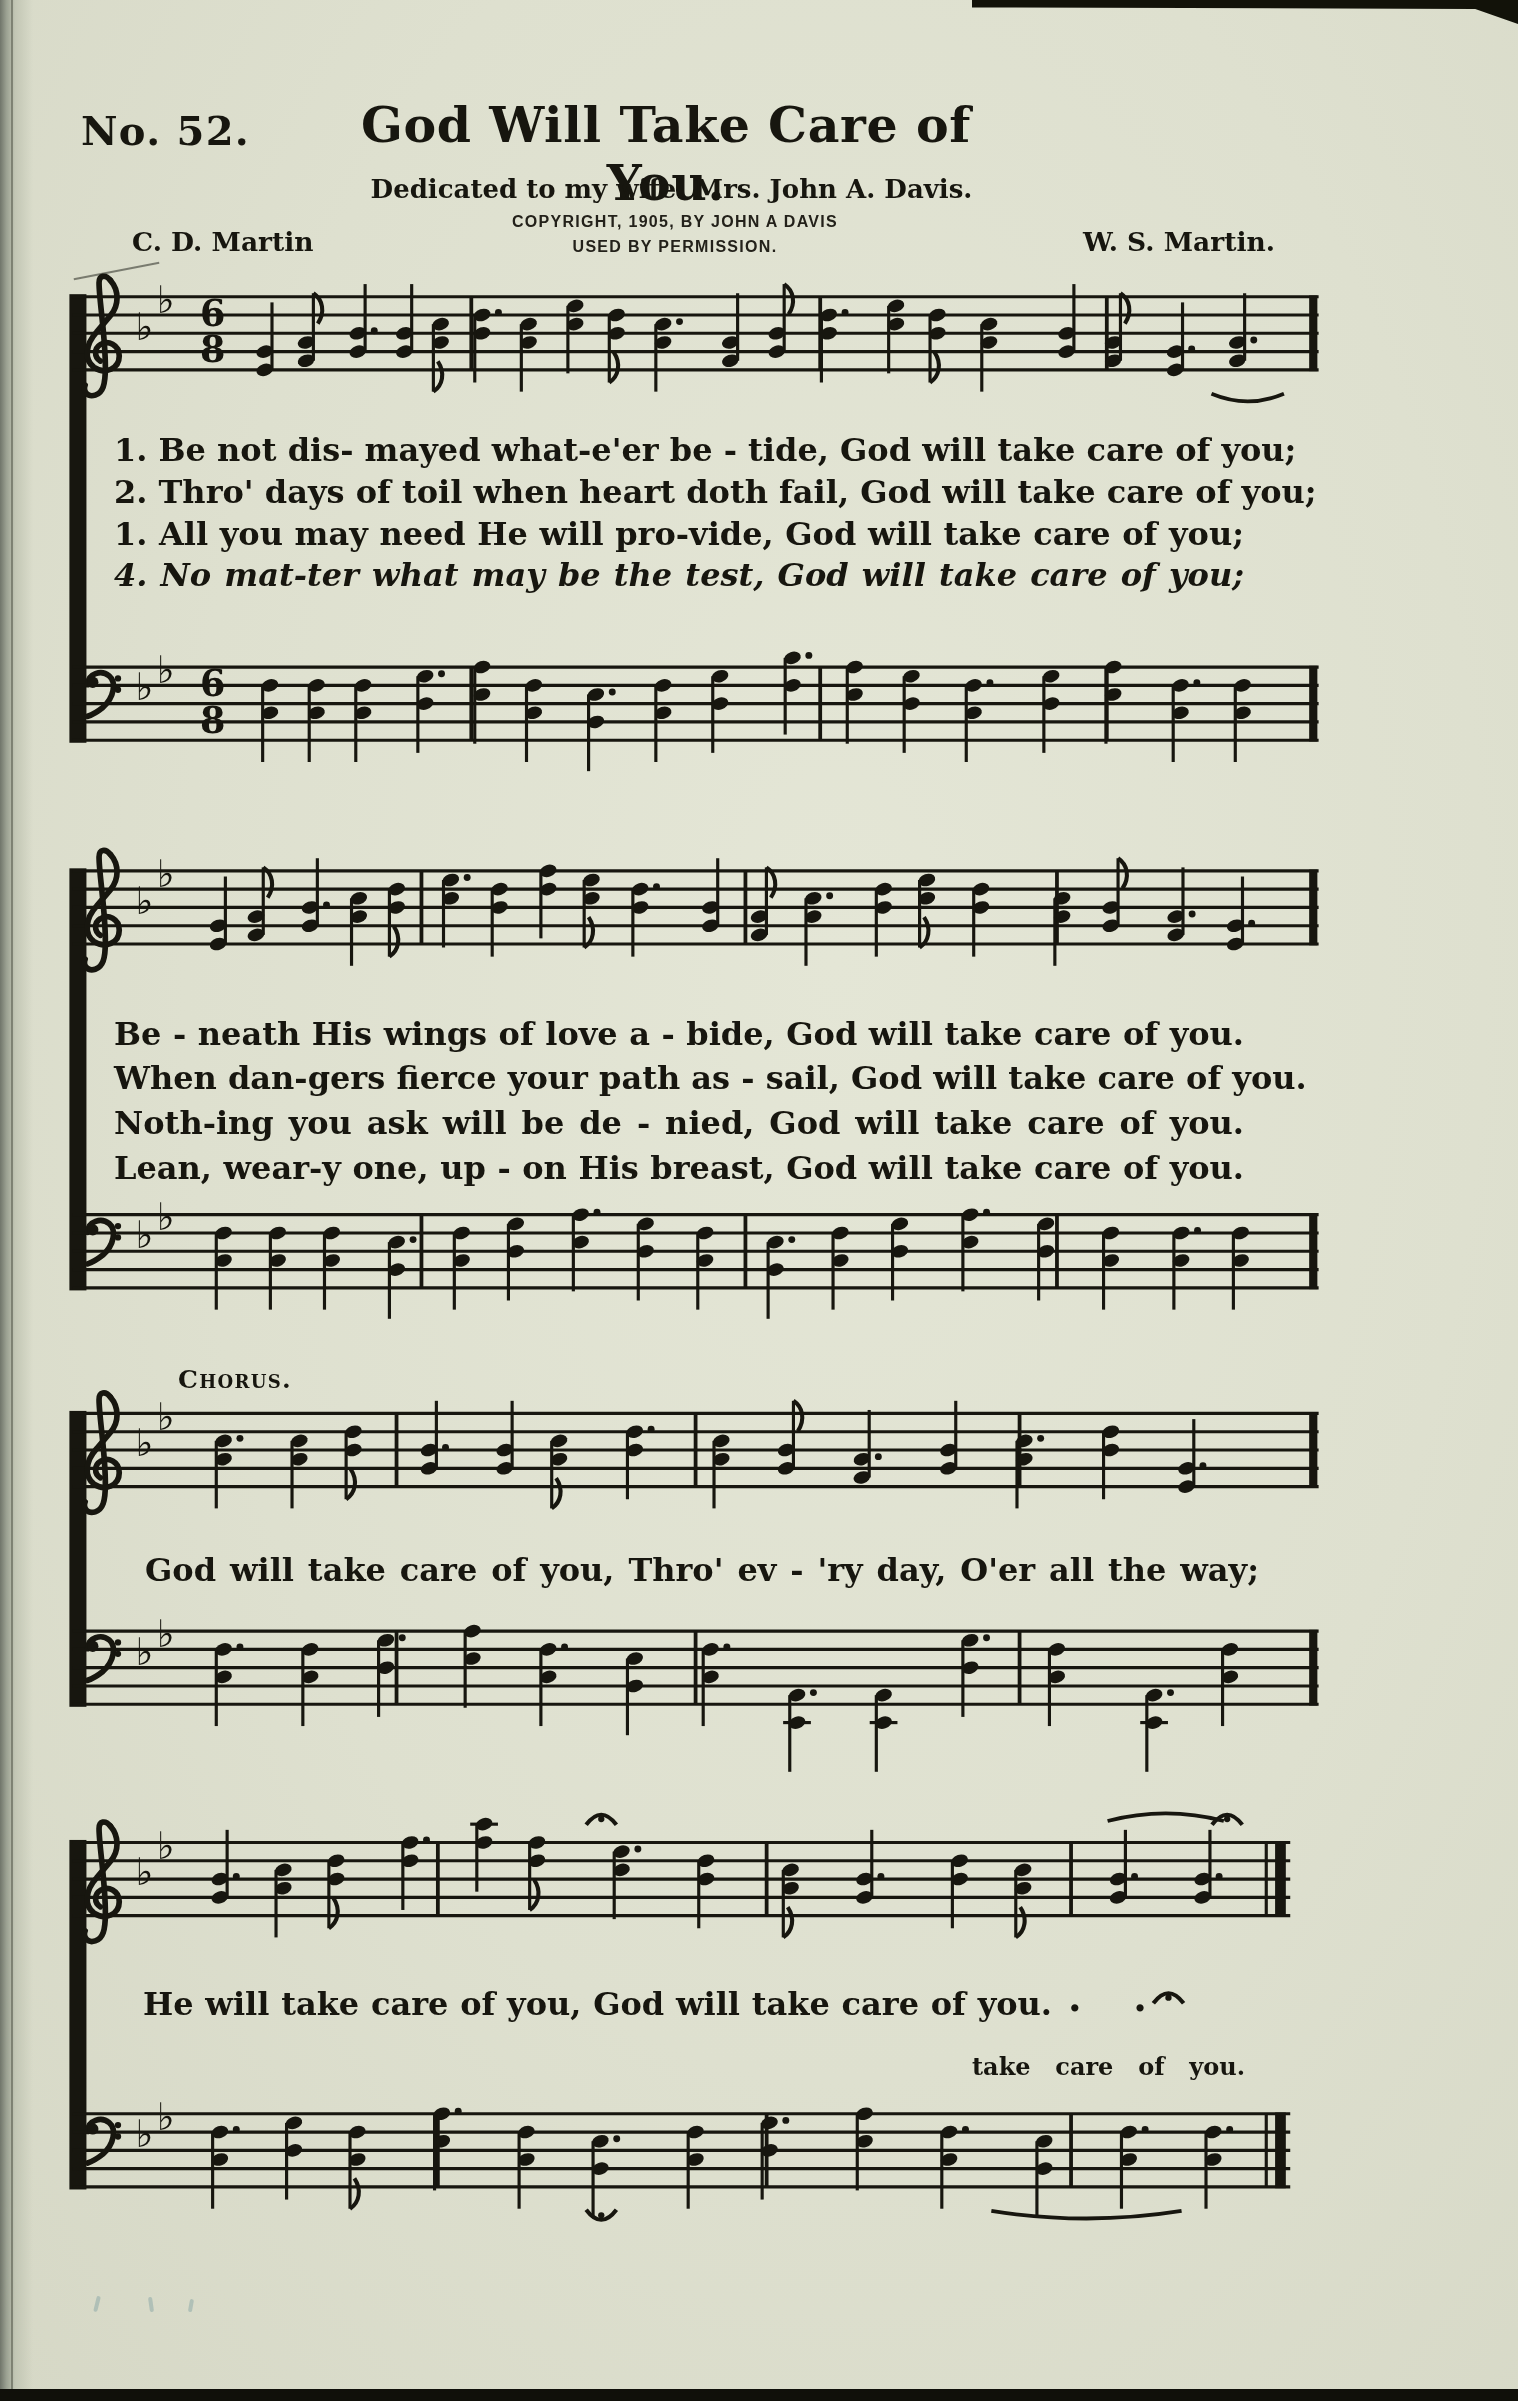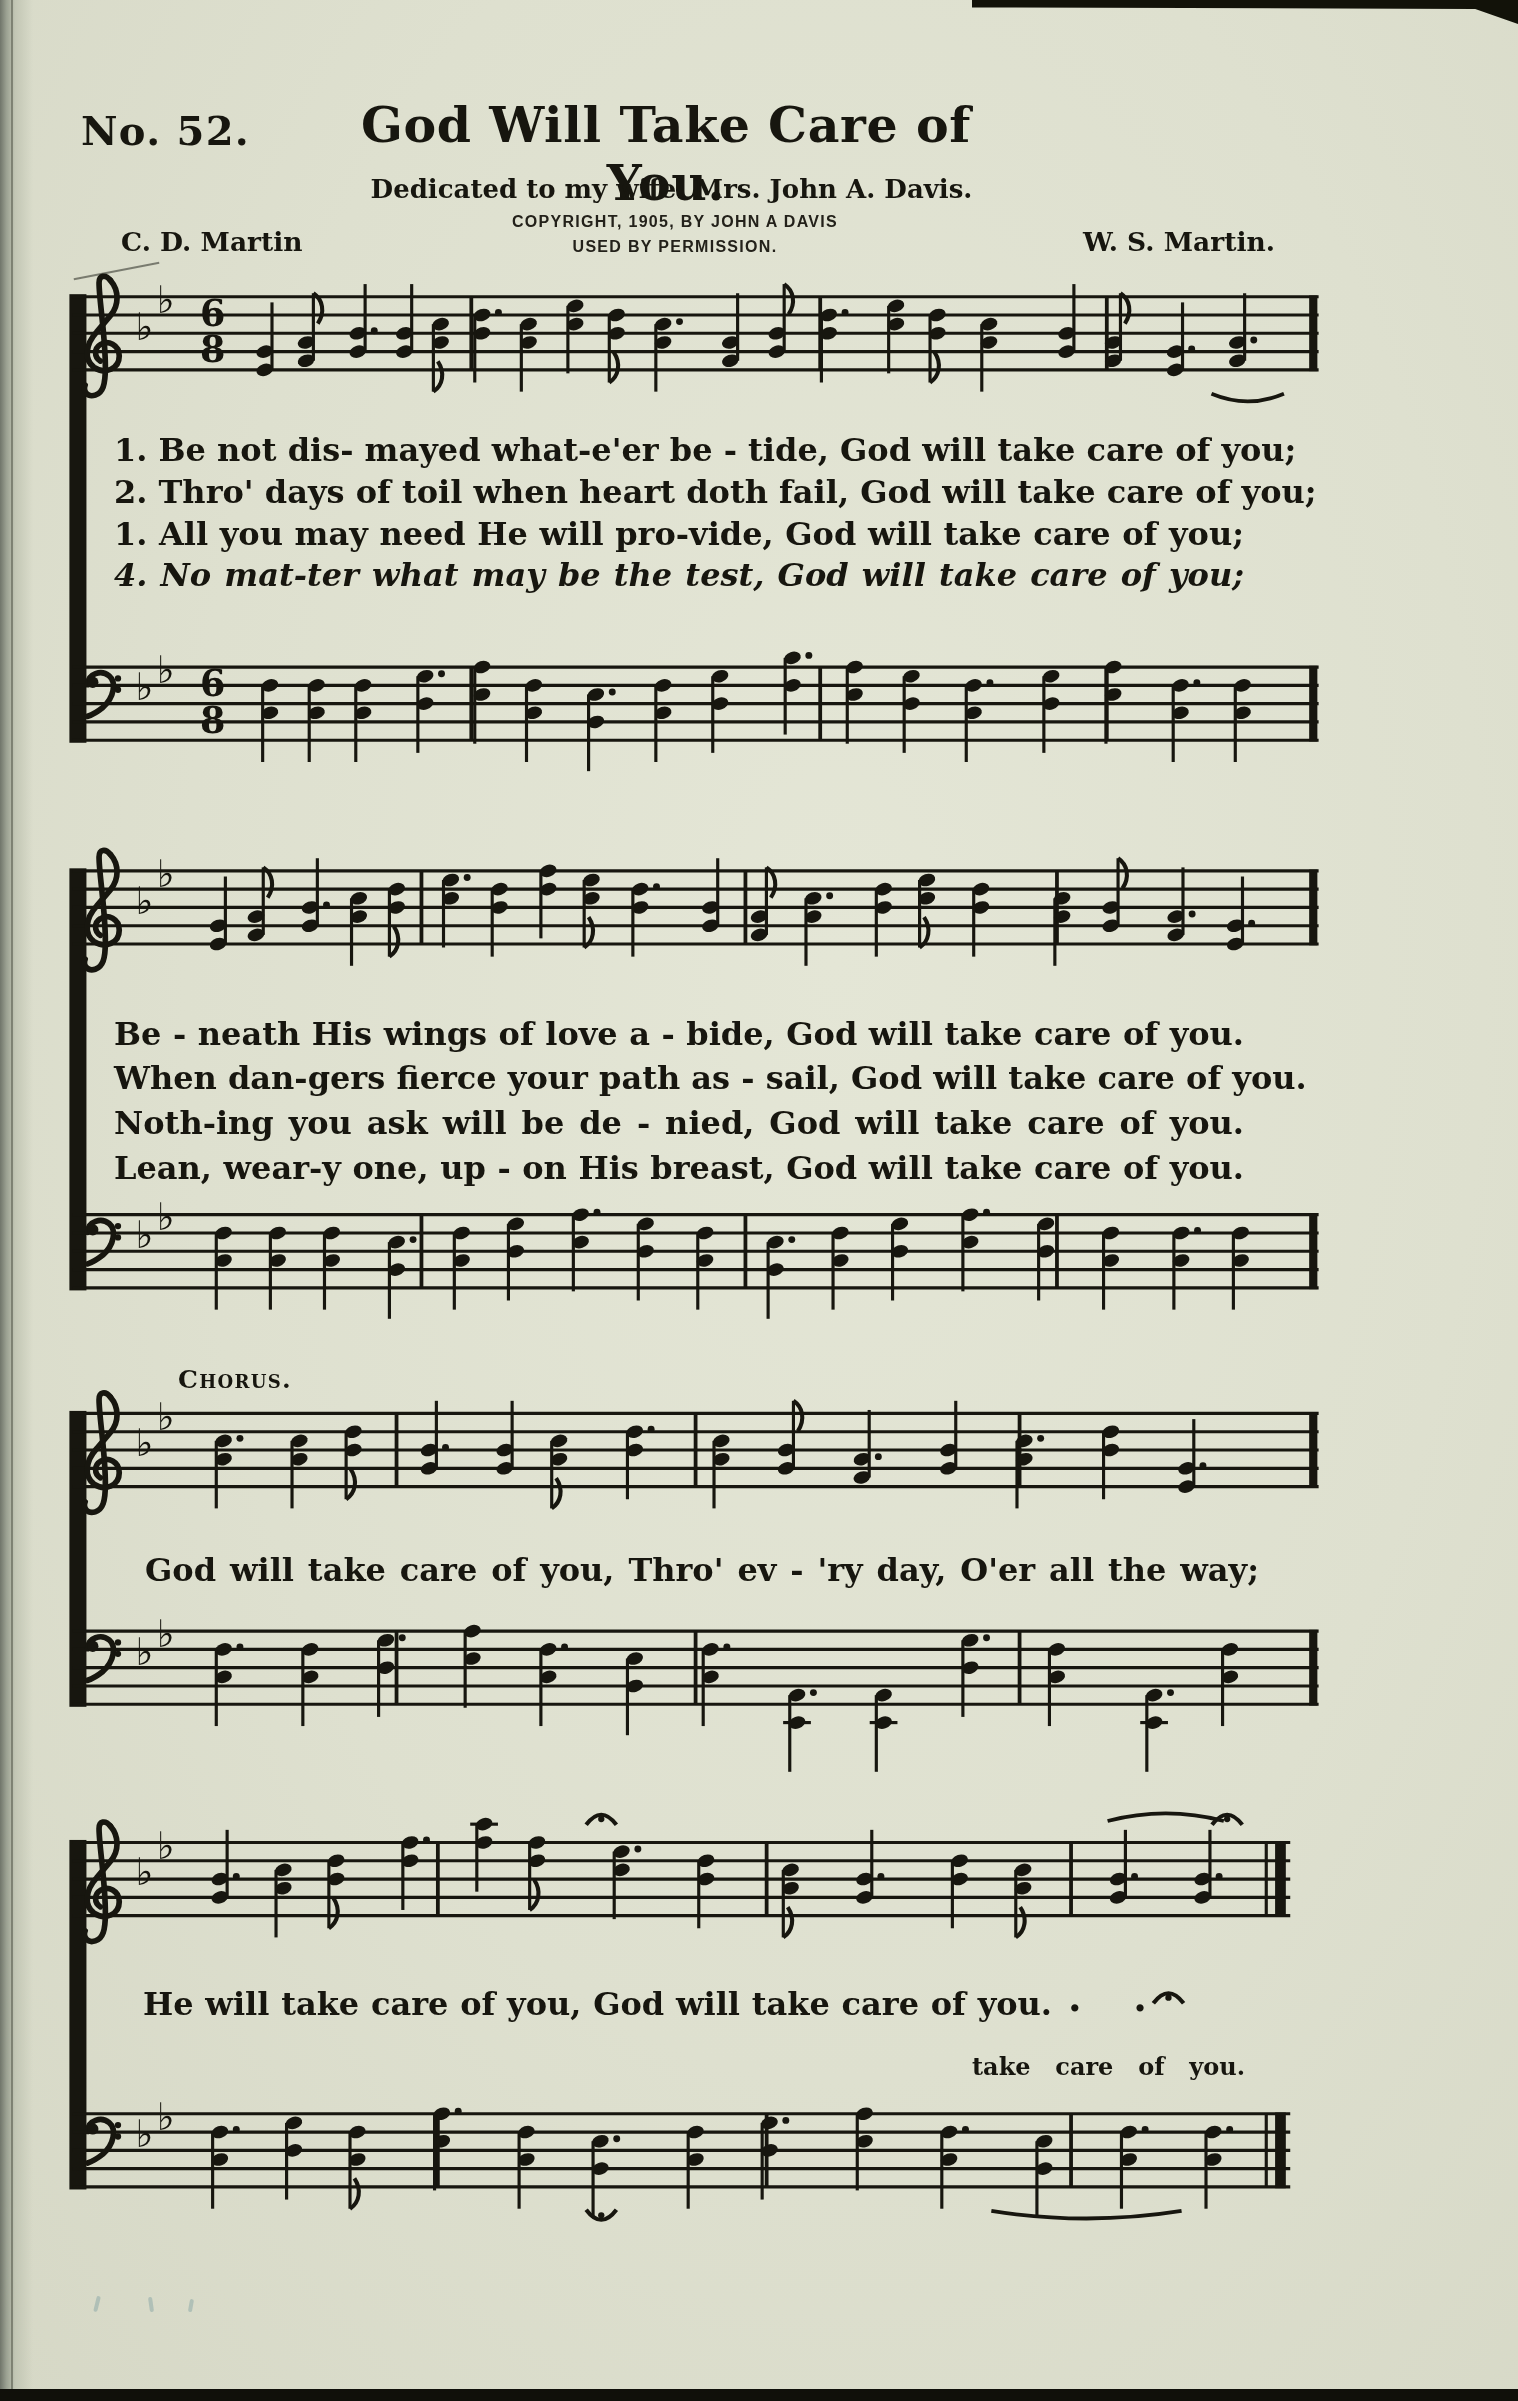--- a/index.html
+++ b/index.html
@@ -44,21 +44,21 @@
   .title{position:absolute;left:341px;top:96px;width:650px;margin:0;text-align:center;
          font-size:49px;font-weight:700;letter-spacing:0.6px;}
   .dedication{position:absolute;left:252px;top:174px;width:839px;text-align:center;
          font-size:26px;font-weight:700;}
   .copyright{position:absolute;left:435px;width:480px;text-align:center;
          font-family:"Liberation Sans",sans-serif;font-weight:700;
          font-size:16px;letter-spacing:1.3px;color:#23211a;}
   .copyright.l1{top:213px;}
   .copyright.l2{top:238px;}
   .credit{position:absolute;top:226px;font-size:26.5px;font-weight:700;}
-  .credit.left{left:121px;}
+  .credit.left{left:132px;}
   .credit.right{left:1083px;}
 
   
   .lyric-line{
     position:absolute;left:114px;width:1130px;
     font-size:32px;font-weight:700;white-space:nowrap;
     text-align:justify;text-align-last:justify;
     -moz-text-align-last:justify;
   }
   .v1-0{top:431px;} .v1-1{top:473px;} .v1-2{top:515px;} .v1-3{top:556px;font-style:italic;}

